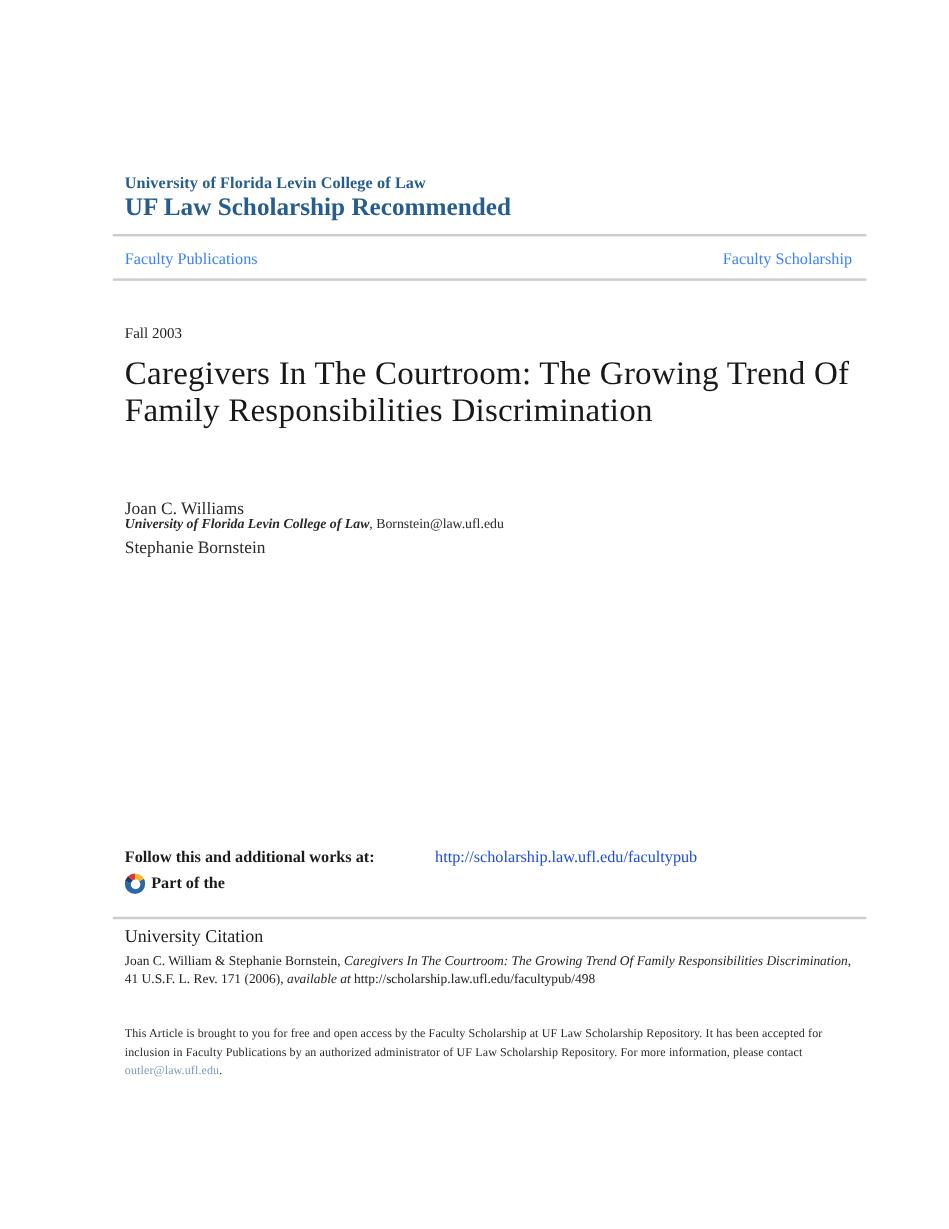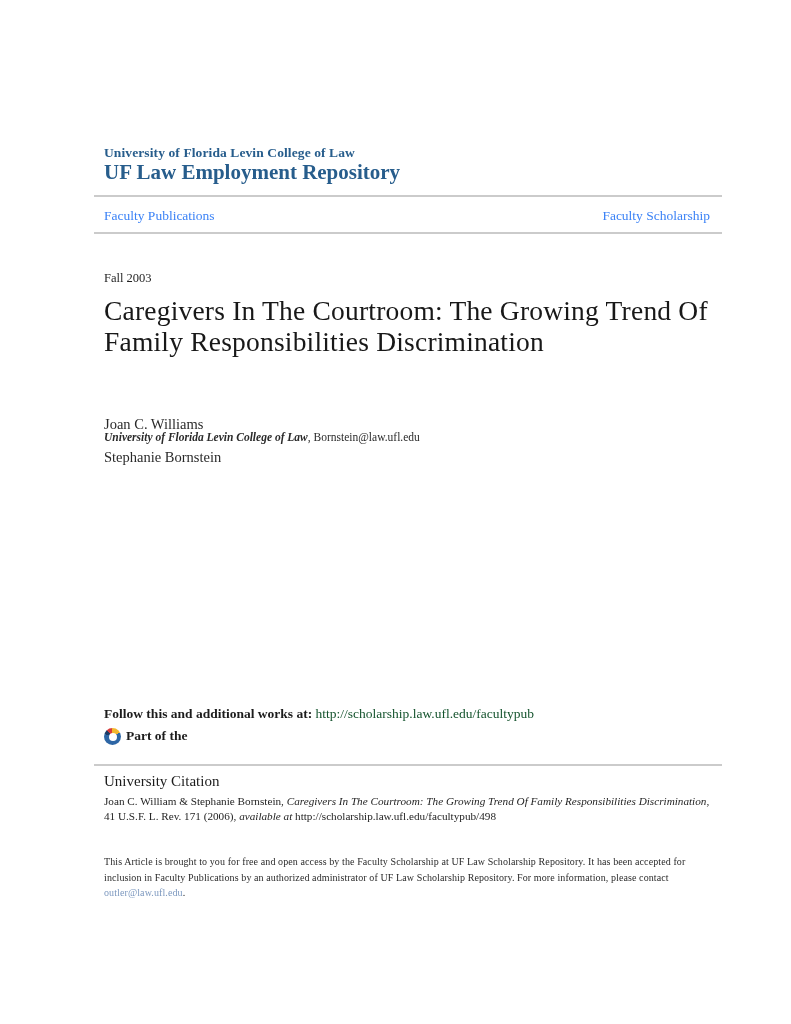--- a/index.html
+++ b/index.html
@@ -61,21 +61,21 @@
 
   .author-name { font-size: 14.5px; color: #2a2a2a; margin-top: 36px; }
   .author1 { top: 380px; }
   .author2 { top: 413px; }
   .affiliation-line { top: 431px; font-size: 11.5px; color: #2a2a2a; }
   .ital { font-style: italic; }
   .ital-bold { font-style: italic; font-weight: 600; }
 
   .follow-line { top: 706px; font-size: 13.5px; }
   .bold { font-weight: bold; color: #1c1c1c; }
-  .link-blue { color: #14532d; text-decoration: none; cursor: pointer; }
+  .link-blue { color: #1d4ed8; text-decoration: none; cursor: pointer; margin-left: 47px; }
   .link-underline { color: #4b79ab; text-decoration: underline; cursor: pointer; }
 
   .partof-line { top: 728px; font-size: 13.5px; display: flex; }
   .dc-icon {
     display: inline-block;
     width: 17px; height: 17px;
     border-radius: 50%;
     background: conic-gradient(from 0deg,
       #f2b72e 0deg 62deg,
       #2d66a5 62deg 288deg,
@@ -106,21 +106,21 @@
   .email-link { color: #7c98bf; text-decoration: none; cursor: pointer; }
 </style>
 </head>
 <body>
 
 <div class="page">
   <div class="content">
 
     <div class="block institution">University of Florida Levin College of Law</div>
 
-    <div class="block repository">UF Law Employment Repository</div>
+    <div class="block repository">UF Law Scholarship Recommended</div>
 
     <div class="rule rule1"></div>
 
     <div class="block nav-row">
       <a class="nav-link">Faculty Publications</a>
       <a class="nav-link">Faculty Scholarship</a>
     </div>
 
     <div class="rule rule2"></div>
 

